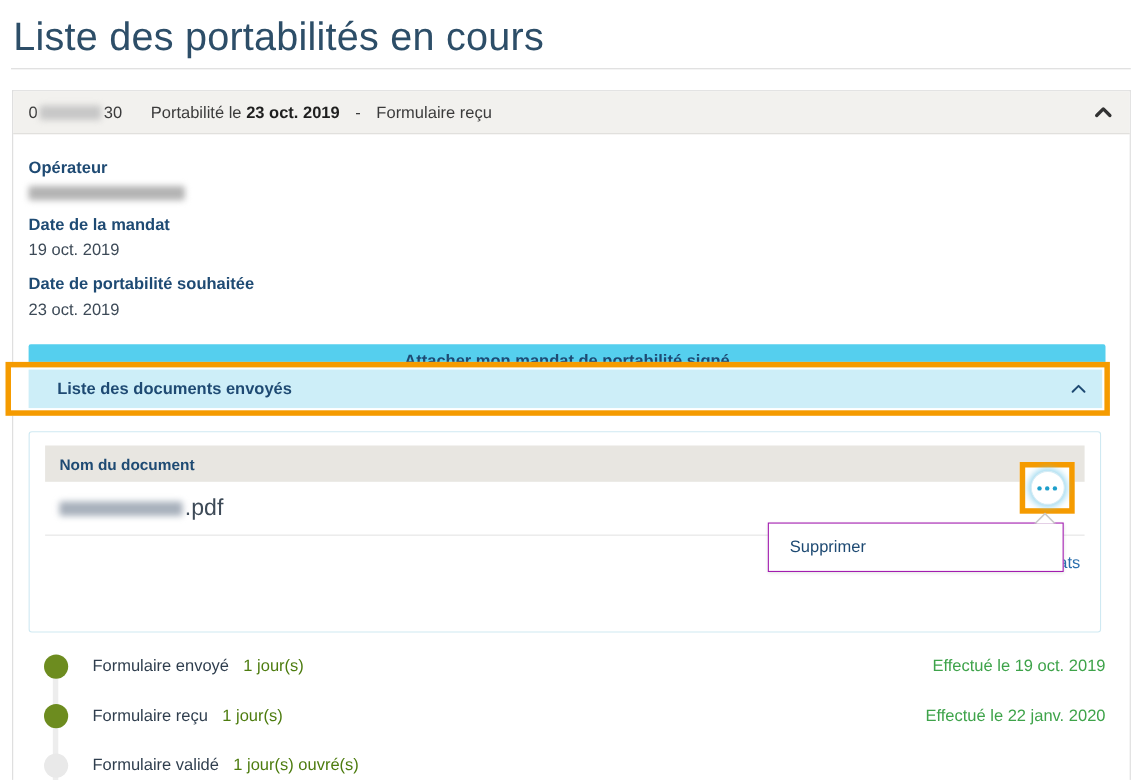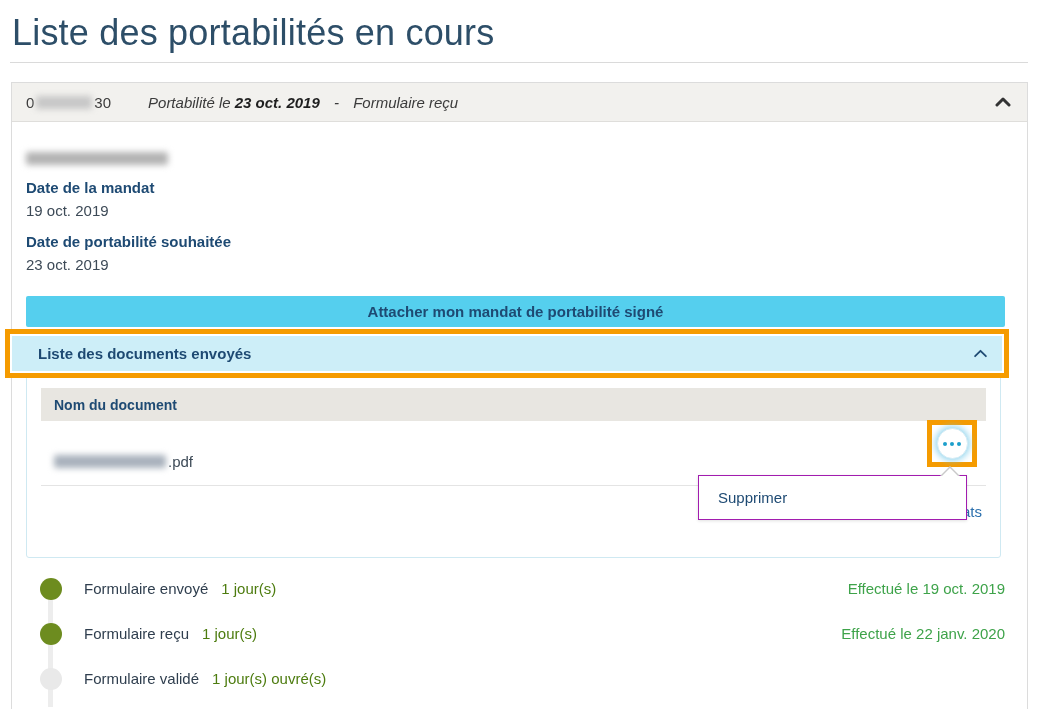--- a/index.html
+++ b/index.html
@@ -9,21 +9,21 @@
 
   .page-title { position:absolute; left:12px; top:12px; font-size:36px; font-weight:300;
     color:var(--title_navy); letter-spacing:.2px; }
   .title-divider { position:absolute; left:10px; top:62px; width:1018px; border-top:1px solid #dadada; }
 
   .card { position:absolute; left:11px; top:82px; width:1017px; height:627px; background:#fff;
     border:1px solid #dcdcdc; border-bottom:none; }
   .card-header { height:39px; background:#f2f1ee; border-bottom:1px solid #dfdedb; display:flex;
     align-items:center; padding:0 16px 0 14px; font-size:15px; color:#3b3b3b; cursor:pointer; }
   .phone { display:flex; align-items:center; gap:2px; }
-  .summary { margin-left:37px;font-style:italic; }
+  .summary { margin-left:26px; }
   .summary b { color:#1f1f1f; }
   .sep { margin:0 10px; }
   .chev { margin-left:auto; display:flex; align-items:center; }
 
   .card-body { padding:22px 14px 0 14px; }
   .field-label { font-weight:bold; font-size:15px; color:var(--navy); margin-top:14px; }
   .field-label.first { margin-top:0; }
   .field-value { font-size:15px; color:#3d4a57; margin-top:6px; }
 
   .blur { display:inline-block; background:#bdbdbd; height:12px; border-radius:2px; filter:blur(3px); }
@@ -33,38 +33,38 @@
 
   .attach-button { margin-top:23px; width:979px; height:31px; background:var(--button_blue);
     color:var(--navy); font-weight:bold; font-size:15px; border:none; border-radius:2px;
     display:flex; align-items:center; justify-content:center; cursor:pointer; font-family:inherit; }
 
   .accordion-spacer { height:48px; }
 
   .docs-panel { width:975px; height:183px; border:1px solid #cfe9f2; border-radius:3px; background:#fff; }
   .table-header { margin:12px 14px 0 14px; height:33px; background:#e8e6e1; display:flex;
     align-items:center; padding-left:13px; font-weight:bold; font-size:14px; color:var(--navy); }
-  .doc-row { margin:16px 14px; height:49px; display:flex; align-items:center; padding-left:13px;
-    font-size:15px; color:#3d4a57; border-bottom:1px solid #e4e4e4; }
+  .doc-row { margin:0 14px; height:49px; display:flex; align-items:center; padding-left:13px;
+    font-size:21px; color:#3d4a57; border-bottom:1px solid #e4e4e4; }
 
   .timeline { position:relative; margin-top:8px; }
   .timeline-line { position:absolute; left:22px; top:22px; width:5px; height:119px; background:#ededed; }
   .timeline-row { position:relative; height:45px; display:flex; align-items:center; font-size:15px; }
   .dot { width:22px; height:22px; border-radius:50%; margin-left:14px; flex:none; position:relative; z-index:1; }
   .dot.done { background:var(--done_green); }
   .dot.pending { background:#e9e9e9; }
   .tl-label { margin-left:22px; color:#2f3e4e; }
   .tl-duration { margin-left:13px; color:#4d7c0f; }
   .tl-status { margin-left:auto; margin-right:8px; color:var(--status_green); }
 
   
   .accordion-annotation { position:absolute; left:5px; top:329px; width:1004px; height:49px;
     border:5px solid var(--accent_orange); background:#fff; padding:2px; z-index:5; }
   .accordion-bar { height:100%; background:var(--accordion_blue); display:flex; align-items:center;
-    padding:0 14px 0 26px; cursor:pointer; }
+    padding:0 14px 0 26px; cursor:pointer;margin-left:14px; }
   .accordion-title { font-weight:bold; font-size:15px; color:var(--navy); }
 
   .ellipsis-annotation { position:absolute; left:927px; top:420px; width:50px; height:47px;
     border:5px solid var(--accent_orange); background:#fff; display:flex; align-items:center;
     justify-content:center; z-index:5; }
   .ellipsis-button { width:31px; height:31px; border-radius:50%; background:#fff;
     border:1px solid #d5ecf5; box-shadow:0 0 6px 2px rgba(120,203,233,.75); display:flex;
     align-items:center; justify-content:center; gap:3px; cursor:pointer; }
   .ellipsis-button i { width:4px; height:4px; border-radius:50%; background:var(--ellipsis_dot_blue); }
 
@@ -101,20 +101,21 @@
       <span>Formulaire reçu</span>
     </span>
     <span class="chev">
       <svg width="16" height="10" viewBox="0 0 16 10">
           <polyline points="2,8 8,2 14,8" fill="none" stroke="#333333" stroke-width="3" stroke-linecap="round" stroke-linejoin="round"></polyline>
         </svg>
     </span>
   </div>
 
   <div class="card-body">
+    <div class="field-label first">Opérateur</div>
     <div class="blur operator-blur"></div>
 
     <div class="field-label">Date de la mandat</div>
     <div class="field-value">19 oct. 2019</div>
 
     <div class="field-label">Date de portabilité souhaitée</div>
     <div class="field-value">23 oct. 2019</div>
 
     <button class="attach-button">Attacher mon mandat de portabilité signé</button>
 

